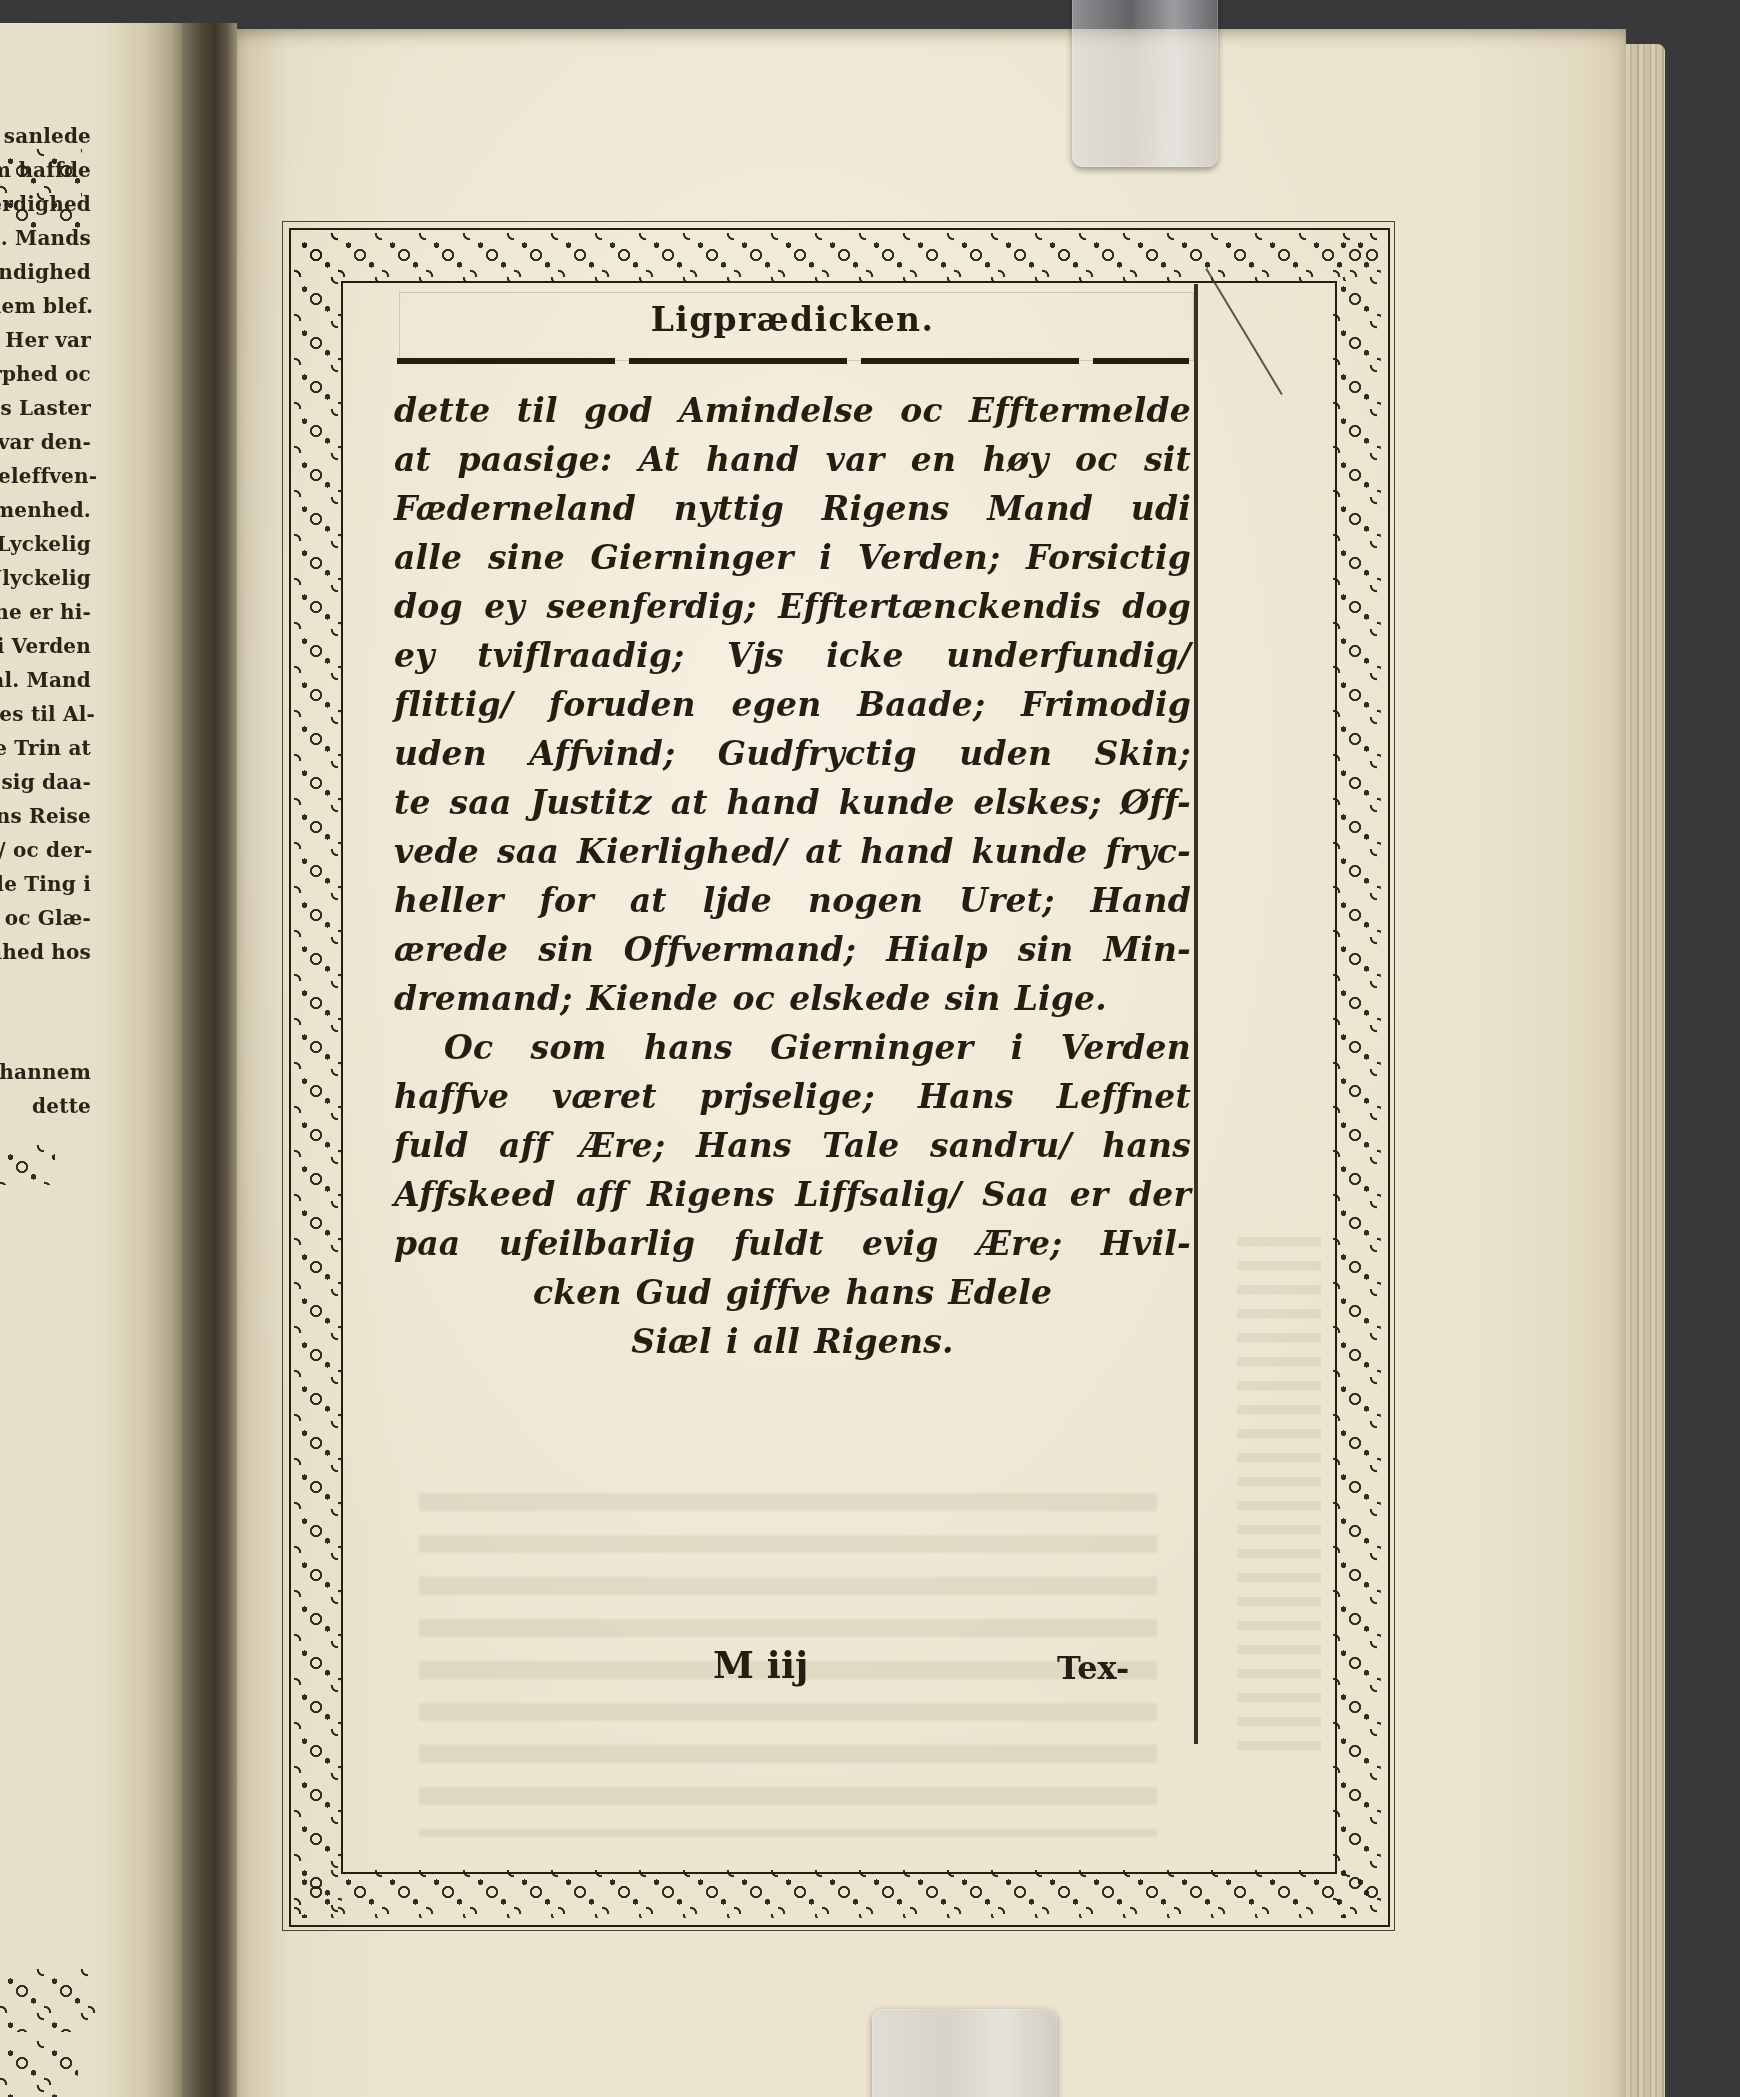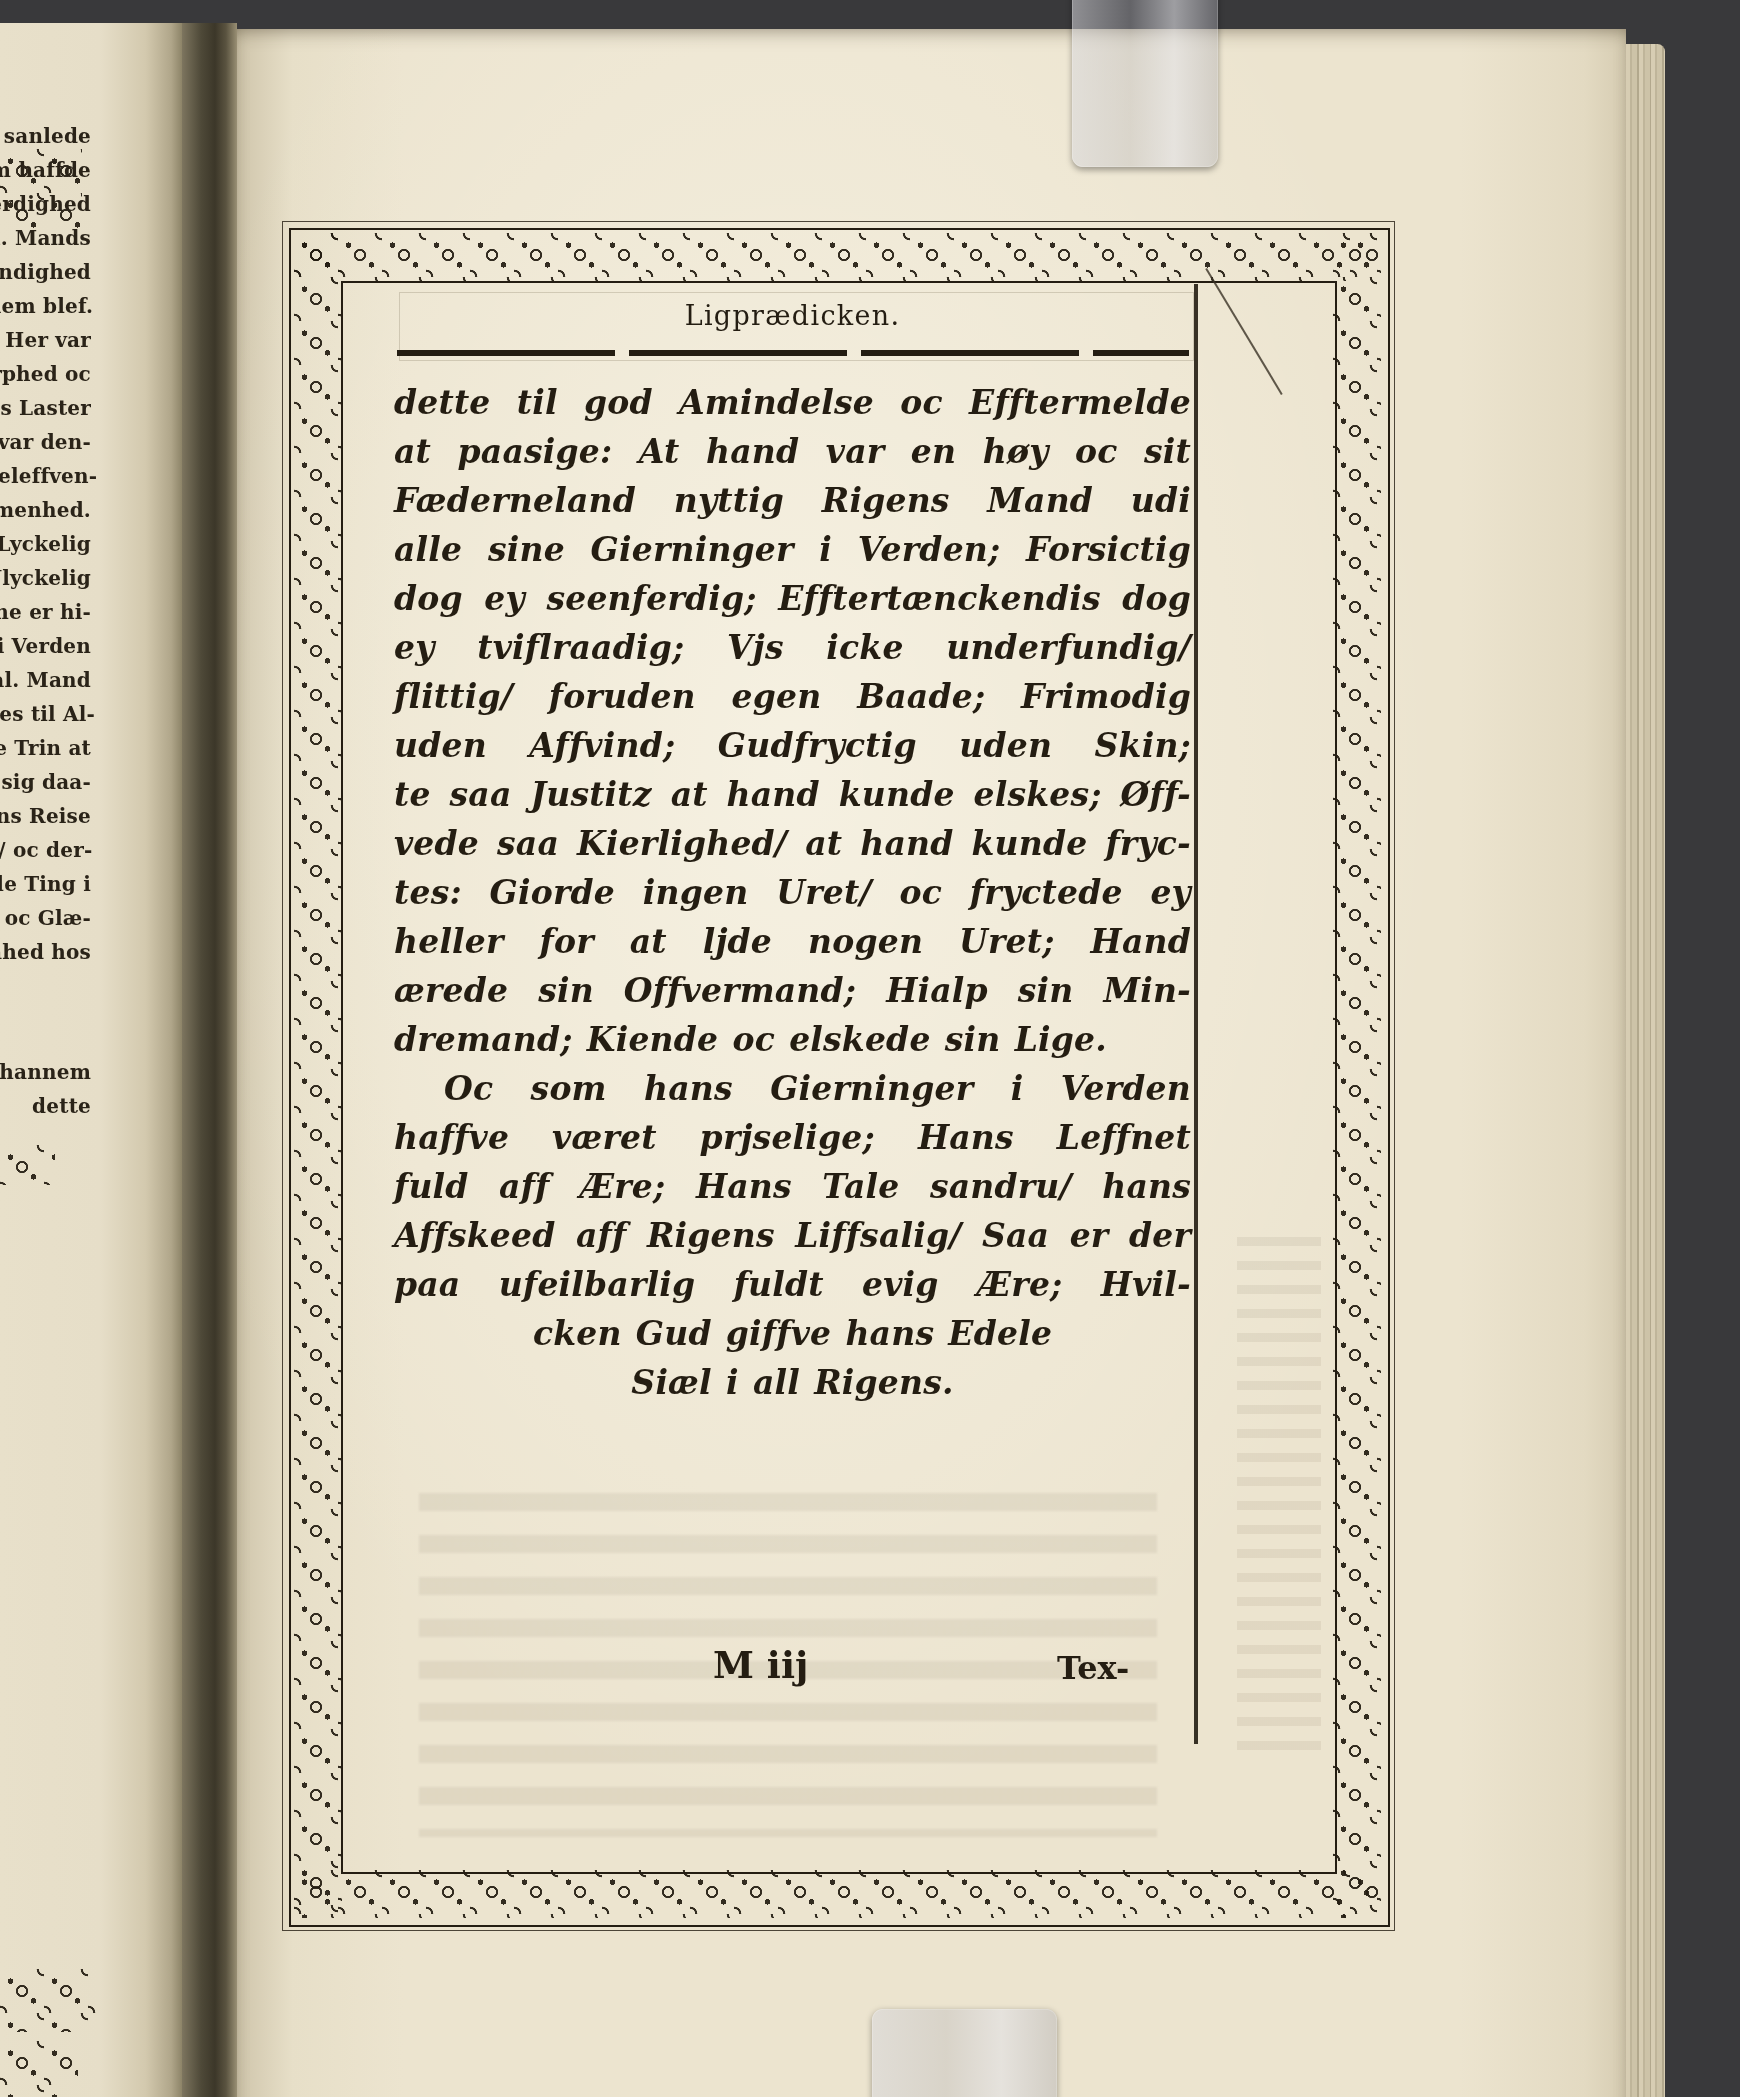--- a/index.html
+++ b/index.html
@@ -45,21 +45,21 @@
   .rule-inner{left:341px;top:281px;width:992px;height:1589px;border:2.1px solid #241d12;}
 
   
   .vrule{position:absolute;left:1194px;top:284px;width:3.8px;height:1460px;background:#241d12;opacity:.9;}
   .scratch{position:absolute;left:1243px;top:258px;width:1.7px;height:147px;background:#3a3226;
     transform:rotate(-31deg);opacity:.8;}
 
   
   .col{position:absolute;left:394px;top:289px;width:797px;color:#241d12;}
   .impress{position:absolute;left:399px;top:292px;width:793px;height:67px;border:0.8px solid rgba(130,118,95,.28);}
-  .header{text-align:center;font-size:27px;font-weight:normal;letter-spacing:1.3px;padding-top:11px;}
+  .header{text-align:center;font-size:33px;font-weight:bold;letter-spacing:1.3px;padding-top:11px;}
   .headrule{height:6.3px;margin:18.5px 2.5px 0 2.5px;
     background:repeating-linear-gradient(90deg,#241d12 0 218px, rgba(36,29,18,0) 218px 232px);}
   .lines{margin-top:22px;font-size:33px;font-weight:bold;line-height:49px;word-spacing:2.5px;letter-spacing:0.2px;font-style:italic;}
   .ln{text-align:justify;text-align-last:justify;}
   .ln-left{text-align:center;text-align-last:left;}
   .ln-indent{text-indent:50px;}
   .ln-center{text-align:left;text-align-last:center;}
   .sig{position:absolute;left:713px;top:1643px;font-size:37px;font-weight:bold;color:#241d12;}
   .catch{position:absolute;left:1057px;top:1649px;font-size:32px;font-weight:bold;color:#241d12;}
 
@@ -151,21 +151,20 @@
       <div class="ln">dette til god Amindelse oc Efftermelde</div>
       <div class="ln">at paasige: At hand var en høy oc sit</div>
       <div class="ln">Fæderneland nyttig Rigens Mand udi</div>
       <div class="ln">alle sine Gierninger i Verden; Forsictig</div>
       <div class="ln">dog ey seenferdig; Efftertænckendis dog</div>
       <div class="ln">ey tviflraadig; Vjs icke underfundig/</div>
       <div class="ln">flittig/ foruden egen Baade; Frimodig</div>
       <div class="ln">uden Affvind; Gudfryctig uden Skin;</div>
       <div class="ln">te saa Justitz at hand kunde elskes; Øff-</div>
       <div class="ln">vede saa Kierlighed/ at hand kunde fryc-</div>
-      <div class="ln">tes: Giorde ingen Uret/ oc fryctede ey</div>
       <div class="ln">heller for at ljde nogen Uret; Hand</div>
       <div class="ln">ærede sin Offvermand; Hialp sin Min-</div>
       <div class="ln-left">dremand; Kiende oc elskede sin Lige.</div>
       <div class="ln ln-indent">Oc som hans Gierninger i Verden</div>
       <div class="ln">haffve været prjselige; Hans Leffnet</div>
       <div class="ln">fuld aff Ære; Hans Tale sandru/ hans</div>
       <div class="ln">Affskeed aff Rigens Liffsalig/ Saa er der</div>
       <div class="ln">paa ufeilbarlig fuldt evig Ære; Hvil-</div>
       <div class="ln-center">cken Gud giffve hans Edele</div>
       <div class="ln-center">Siæl i all Rigens.</div>

